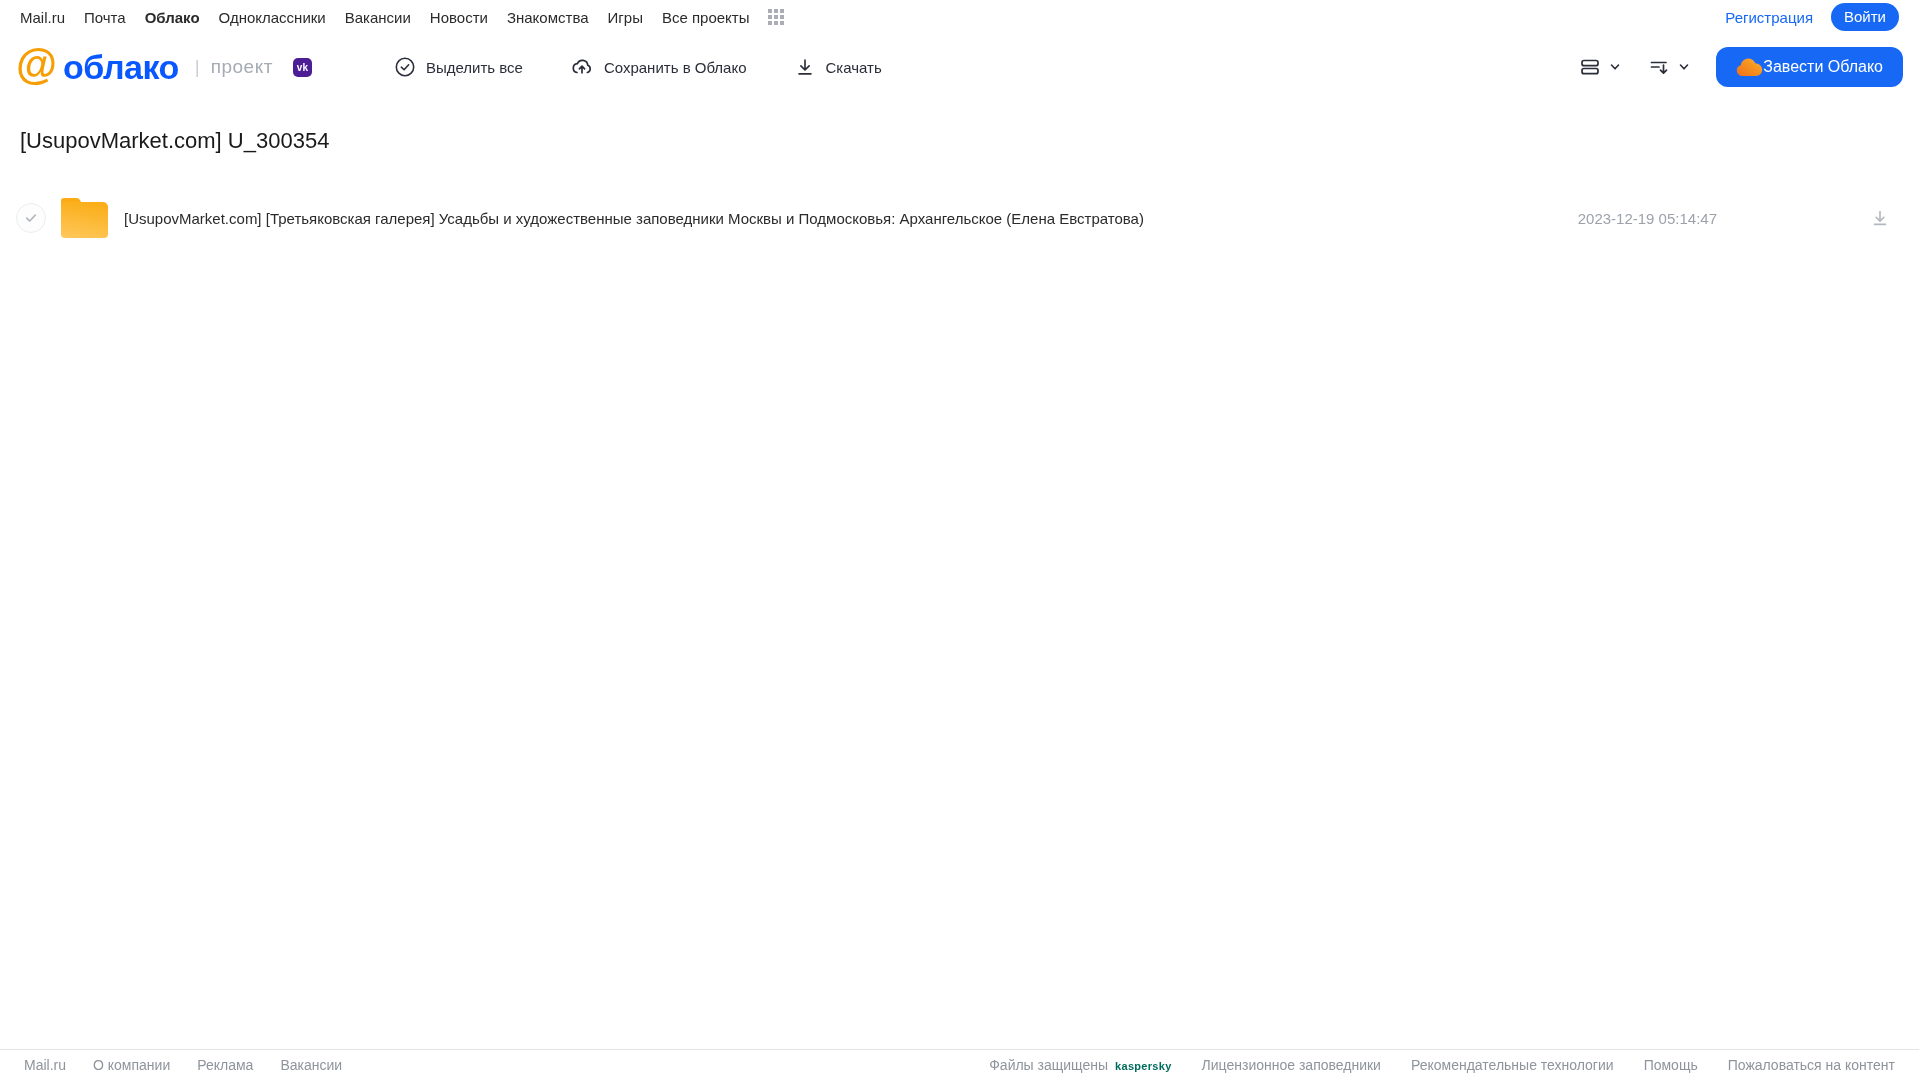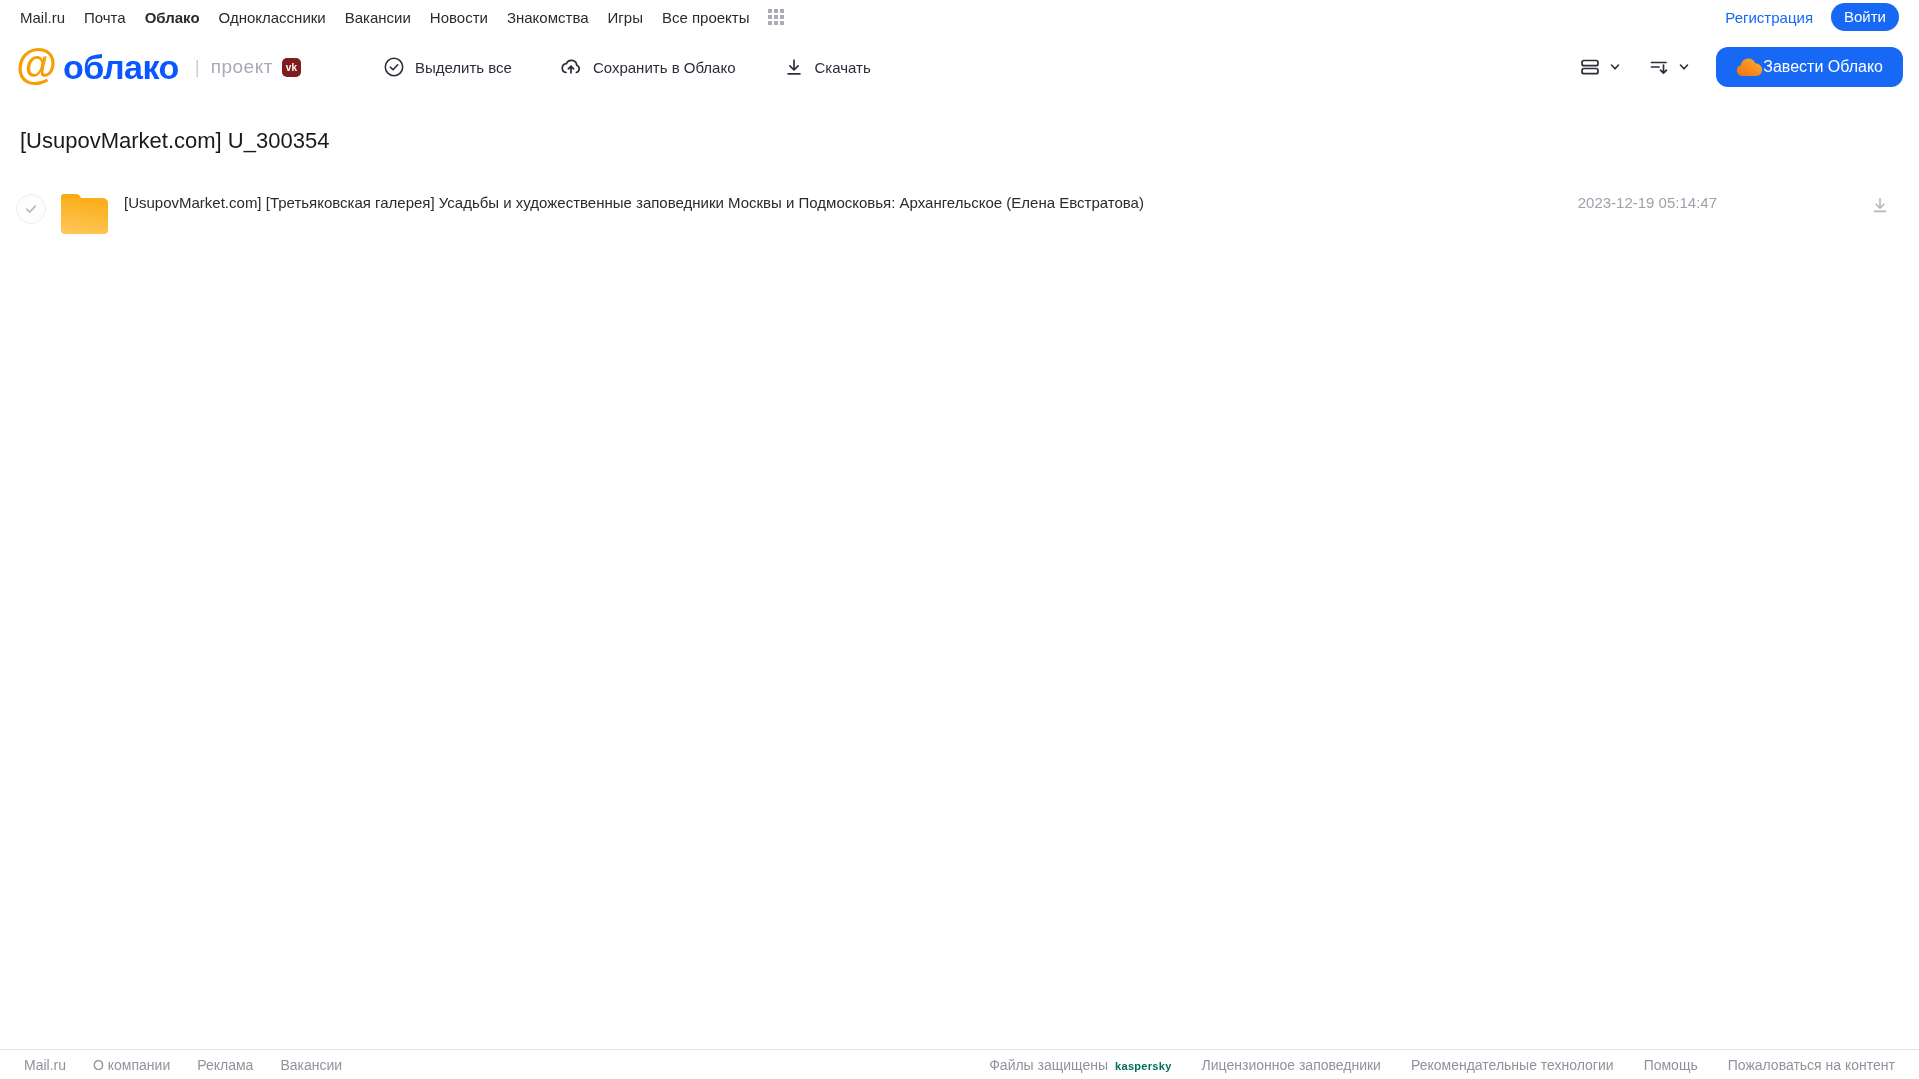--- a/index.html
+++ b/index.html
@@ -15,34 +15,34 @@
   .register-link { color:#1668f5; margin-right:18px; cursor:pointer; }
   .login-btn { background:#1668f5; color:#fff; border:none; border-radius:14px; padding:5px 13px 6px; font-size:15px; font-family:inherit; cursor:pointer; }
 
   
   .header { display:flex; align-items:center; height:58px; padding:0 16px 0 16px; margin-top:4px; }
   .logo { display:flex; align-items:center; cursor:pointer; }
   .logo-at { color:#f79e05; font-size:42px; font-weight:bold; line-height:1; margin-top:-4px; }
   .logo-word { color:#0857ff; font-size:34px; font-weight:bold; letter-spacing:-0.5px; margin-left:6px; }
   .logo-divider { color:#ccd0d6; font-size:19px; margin:0 11px 0 16px; font-weight:300; }
   .logo-project { color:#a5acb5; font-size:19px; letter-spacing:0.5px; }
-  .vk-badge { display:inline-flex; align-items:center; justify-content:center; width:19px; height:19px; background:#7f1d1d; border-radius:5px; color:#fff; font-size:10px; font-weight:bold; margin-left:9px; }
+  .vk-badge { display:inline-flex; align-items:center; justify-content:center; width:19px; height:19px; background:#4c1d95; border-radius:5px; color:#fff; font-size:10px; font-weight:bold; margin-left:20px; }
 
   .toolbar { display:flex; align-items:center; margin-left:82px; gap:47px; }
   .toolbar-btn { display:flex; align-items:center; gap:10px; font-size:15px; color:#2b2e3a; cursor:pointer; white-space:nowrap;justify-content:center; }
   .toolbar-btn svg { display:block; }
 
   .header-right { margin-left:auto; display:flex; align-items:center; }
   .icon-btn { display:flex; align-items:center; gap:7px; cursor:pointer; margin-right:26px; }
   .cloud-btn { height:40px; background:#1668f5; border:none; border-radius:12px; color:#fff; font-size:16px; font-family:inherit; display:flex; align-items:center; gap:0; padding:0 20px; cursor:pointer; }
 
   
   .page-title { font-size:22px; font-weight:400; color:#1a1a1a; margin:32px 0 0 20px; }
 
-  .file-row { display:flex; align-items:flex-start; height:48px; margin-top:40px; padding:0 28px 0 0; cursor:pointer; }
+  .file-row { display:flex; align-items:center; height:48px; margin-top:40px; padding:0 28px 0 0; cursor:pointer; }
   .row-check { width:30px; height:30px; border-radius:50%; border:1px solid #ebedef; background:#fdfdfe; display:flex; align-items:center; justify-content:center; margin-left:16px; flex:none; }
   .folder-icon { width:47px; height:40px; position:relative; margin-left:15px; flex:none; }
   .folder-tab { position:absolute; top:0; left:0; width:20px; height:9px; border-radius:3px 5px 0 0; background:#fbab15; }
   .folder-body { position:absolute; top:4px; left:0; right:0; bottom:0; border-radius:3px 5px 4px 4px; background:linear-gradient(190deg,#fbae19 10%,#fec85c 100%); }
   .file-name { margin-left:16px; font-size:15px; color:#2b2b2b; white-space:nowrap; }
   .file-row .spacer { flex:1; }
   .file-date { color:#9da2aa; font-size:15px; margin-right:152px; white-space:nowrap; }
   .row-download { flex:none; display:flex; cursor:pointer; }
 
   

